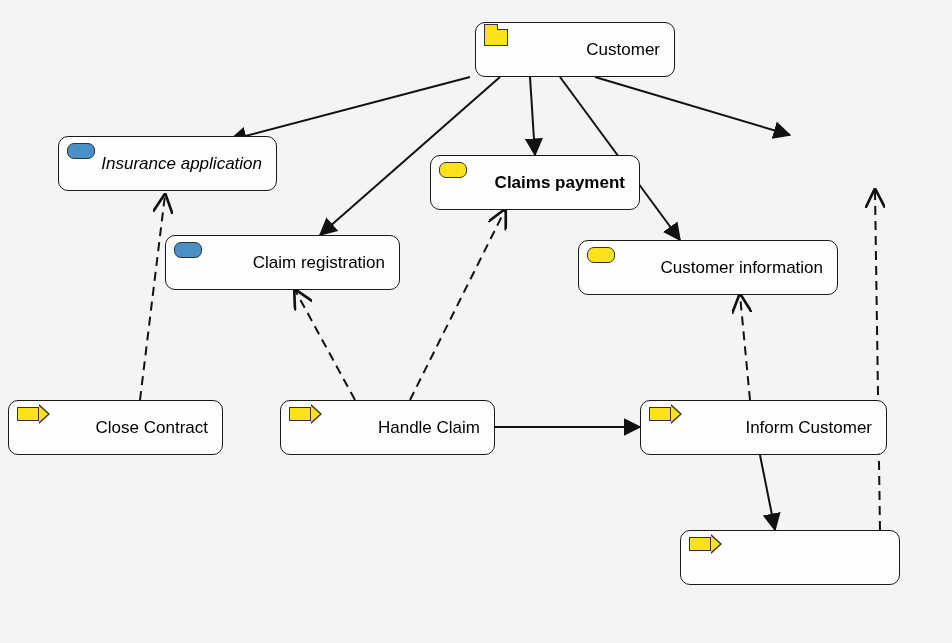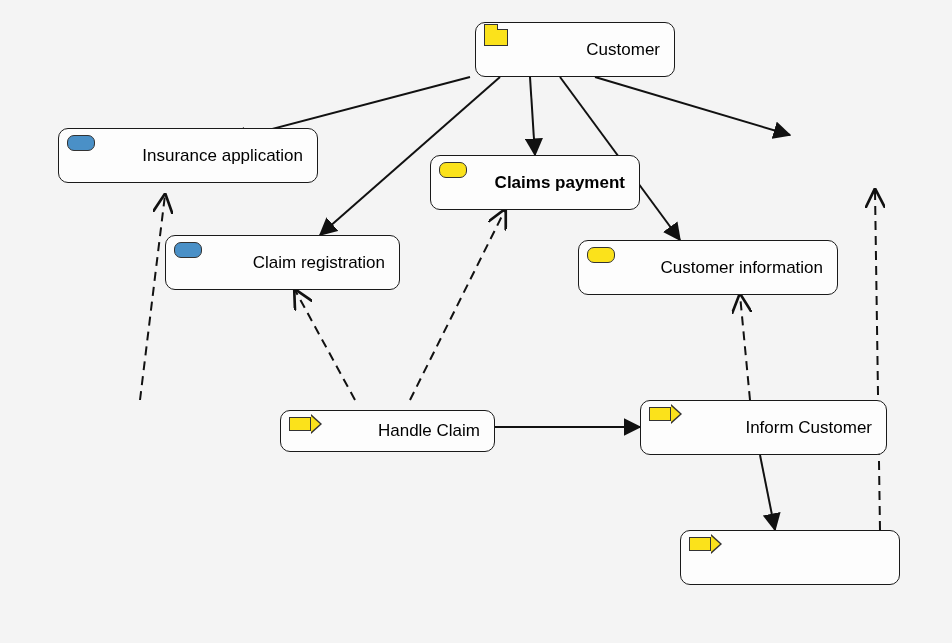--- a/index.html
+++ b/index.html
@@ -132,43 +132,47 @@
         <line x1="495" y1="427" x2="640" y2="427" stroke="#111" stroke-width="2" marker-end="url(#arrow-solid)"></line>
         <line x1="760" y1="455" x2="775" y2="530" stroke="#111" stroke-width="2" marker-end="url(#arrow-solid)"></line>
       </g>
   </svg>
 
   <div class="node" id="n-customer" style="left: 430px; top: 22px; width: 200px; height: 55px; margin-left: 45px;">
     <span class="icon icon-folder"></span>
     <span class="label">Customer</span>
   </div>
 
-  <div class="node" id="n-insurance_app" style="left: 58px; top: 128px; width: 260px; height: 55px;">
+  <div class="node" id="n-insurance_app" style="left: 58px; top: 136px; width: 219px; height: 55px; font-style: italic;">
     <span class="icon icon-pill pill-blue"></span>
     <span class="label">Insurance application</span>
   </div>
 
   <div class="node" id="n-claims_payment" style="left: 430px; top: 155px; width: 210px; height: 55px; font-weight: bold;">
     <span class="icon icon-pill pill-yellow"></span>
     <span class="label">Claims payment</span>
   </div>
 
 
   <div class="node" id="n-customer_info" style="left: 578px; top: 240px; width: 260px; height: 55px;">
     <span class="icon icon-pill pill-yellow"></span>
     <span class="label">Customer information</span>
   </div>
 
   <div class="node" id="n-claim_registration" style="left: 165px; top: 235px; width: 235px; height: 55px;">
     <span class="icon icon-pill pill-blue"></span>
     <span class="label">Claim registration</span>
   </div>
 
+  <div class="node" id="n-close_contract" style="left: 8px; top: 400px; width: 215px; height: 55px;">
+    <span class="icon icon-arrow"></span>
+    <span class="label">Close Contract</span>
+  </div>
 
-  <div class="node" id="n-handle_claim" style="left: 280px; top: 400px; width: 215px; height: 42px; margin-top: 10px;">
+  <div class="node" id="n-handle_claim" style="left: 280px; top: 400px; width: 215px; height: 55px;">
     <span class="icon icon-arrow"></span>
     <span class="label">Handle Claim</span>
   </div>
 
   <div class="node" id="n-inform_customer" style="left: 640px; top: 400px; width: 247px; height: 55px;">
     <span class="icon icon-arrow"></span>
     <span class="label">Inform Customer</span>
   </div>
 
   <div class="node" id="n-collect_premium" style="left: 680px; top: 530px; width: 220px; height: 55px;">

